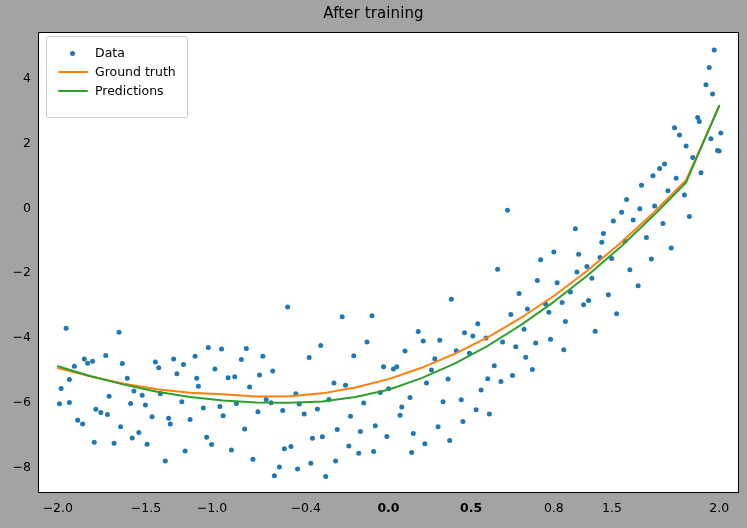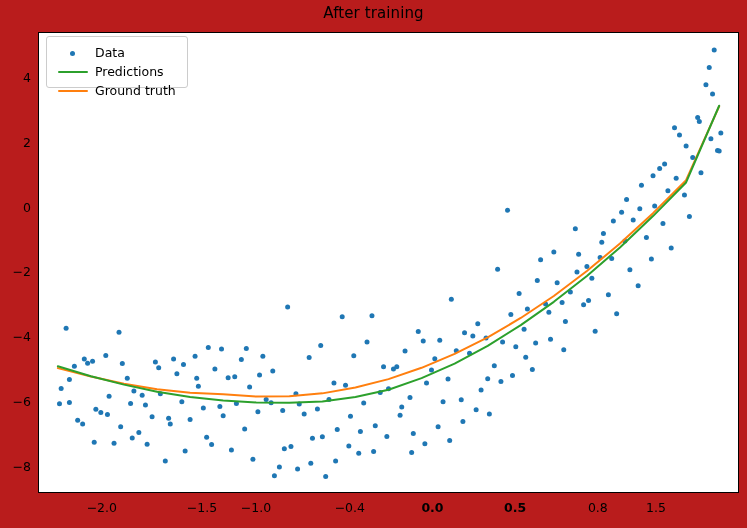--- a/index.html
+++ b/index.html
@@ -4,21 +4,21 @@
 <style>
   html, body {
     margin: 0;
     padding: 0;
     background: #ffffff;
   }
   #figure {
     position: relative;
     width: 747px;
     height: 528px;
-    background: #b91c1c;
+    background: #a3a3a3;
     font-family: "DejaVu Sans", sans-serif;
     overflow: hidden;
   }
   #plot-title {
     position: absolute;
     left: 0;
     top: 4px;
     width: 747px;
     text-align: center;
     font-size: 15px;
@@ -43,28 +43,27 @@
     color: #000000;
     white-space: nowrap;
   }
   .ytick-label {
     text-align: right;
     transform: translateY(-50%);
   }
   .xtick-label {
     text-align: center;
     transform: translateX(-50%);
-    margin-left: 44px;
   }
   #legend-box {
     position: absolute;
     left: 46px;
     top: 36px;
     width: 142px;
-    height: 52px;
+    height: 82px;
     background: #ffffff;
     border: 1px solid #cccccc;
     border-radius: 3px;
     box-sizing: border-box;
     padding: 6px 7px 0 7px;
   }
   .legend-row {
     display: flex;
     align-items: center;
     height: 19px;
@@ -345,44 +344,44 @@
 
   <div id="tick-layer">
       <div class="tick-label ytick-label" style="left: 0px; width: 31px; top: 77.2912px;">4</div>
       <div class="tick-label ytick-label" style="left: 0px; width: 31px; top: 141.993px;">2</div>
       <div class="tick-label ytick-label" style="left: 0px; width: 31px; top: 206.695px;">0</div>
       <div class="tick-label ytick-label" style="left: 0px; width: 31px; top: 271.396px;">−2</div>
       <div class="tick-label ytick-label" style="left: 0px; width: 31px; top: 336.098px;">−4</div>
       <div class="tick-label ytick-label" style="left: 0px; width: 31px; top: 400.8px;">−6</div>
       <div class="tick-label ytick-label" style="left: 0px; width: 31px; top: 465.502px;">−8</div>
       <div class="tick-label xtick-label" style="left: 57.8396px; top: 500px;">−2.0</div>
-      <div class="tick-label xtick-label" style="left: 158px; top: 500px;">−1.5</div>
+      <div class="tick-label xtick-label" style="left: 146px; top: 500px;">−1.5</div>
       <div class="tick-label xtick-label" style="left: 212px; top: 500px;">−1.0</div>
       <div class="tick-label xtick-label" style="left: 305.835px; top: 500px;">−0.4</div>
       <div class="tick-label xtick-label" style="left: 388.5px; top: 500px; font-weight: bold;">0.0</div>
       <div class="tick-label xtick-label" style="left: 471.165px; top: 500px; font-weight: bold;">0.5</div>
       <div class="tick-label xtick-label" style="left: 553.83px; top: 500px;">0.8</div>
       <div class="tick-label xtick-label" style="left: 612px; top: 500px;">1.5</div>
       <div class="tick-label xtick-label" style="left: 719.16px; top: 500px;">2.0</div>
     </div>
 
   <div id="legend-box">
       <div class="legend-row">
         <div class="legend-swatch">
           <div class="legend-dot" style="background: rgb(31, 119, 180);"></div>
         </div>
         <div class="legend-label">Data</div>
       </div>
       <div class="legend-row">
         <div class="legend-swatch">
+          <div class="legend-line" style="background: rgb(255, 127, 14);"></div>
+        </div>
+        <div class="legend-label">Ground truth</div>
+      </div>
+      <div class="legend-row">
+        <div class="legend-swatch">
           <div class="legend-line" style="background: rgb(44, 160, 44);"></div>
         </div>
         <div class="legend-label">Predictions</div>
       </div>
-      <div class="legend-row">
-        <div class="legend-swatch">
-          <div class="legend-line" style="background: rgb(255, 127, 14);"></div>
-        </div>
-        <div class="legend-label">Ground truth</div>
-      </div>
     </div>
 
 </div>
 
 </body></html>

